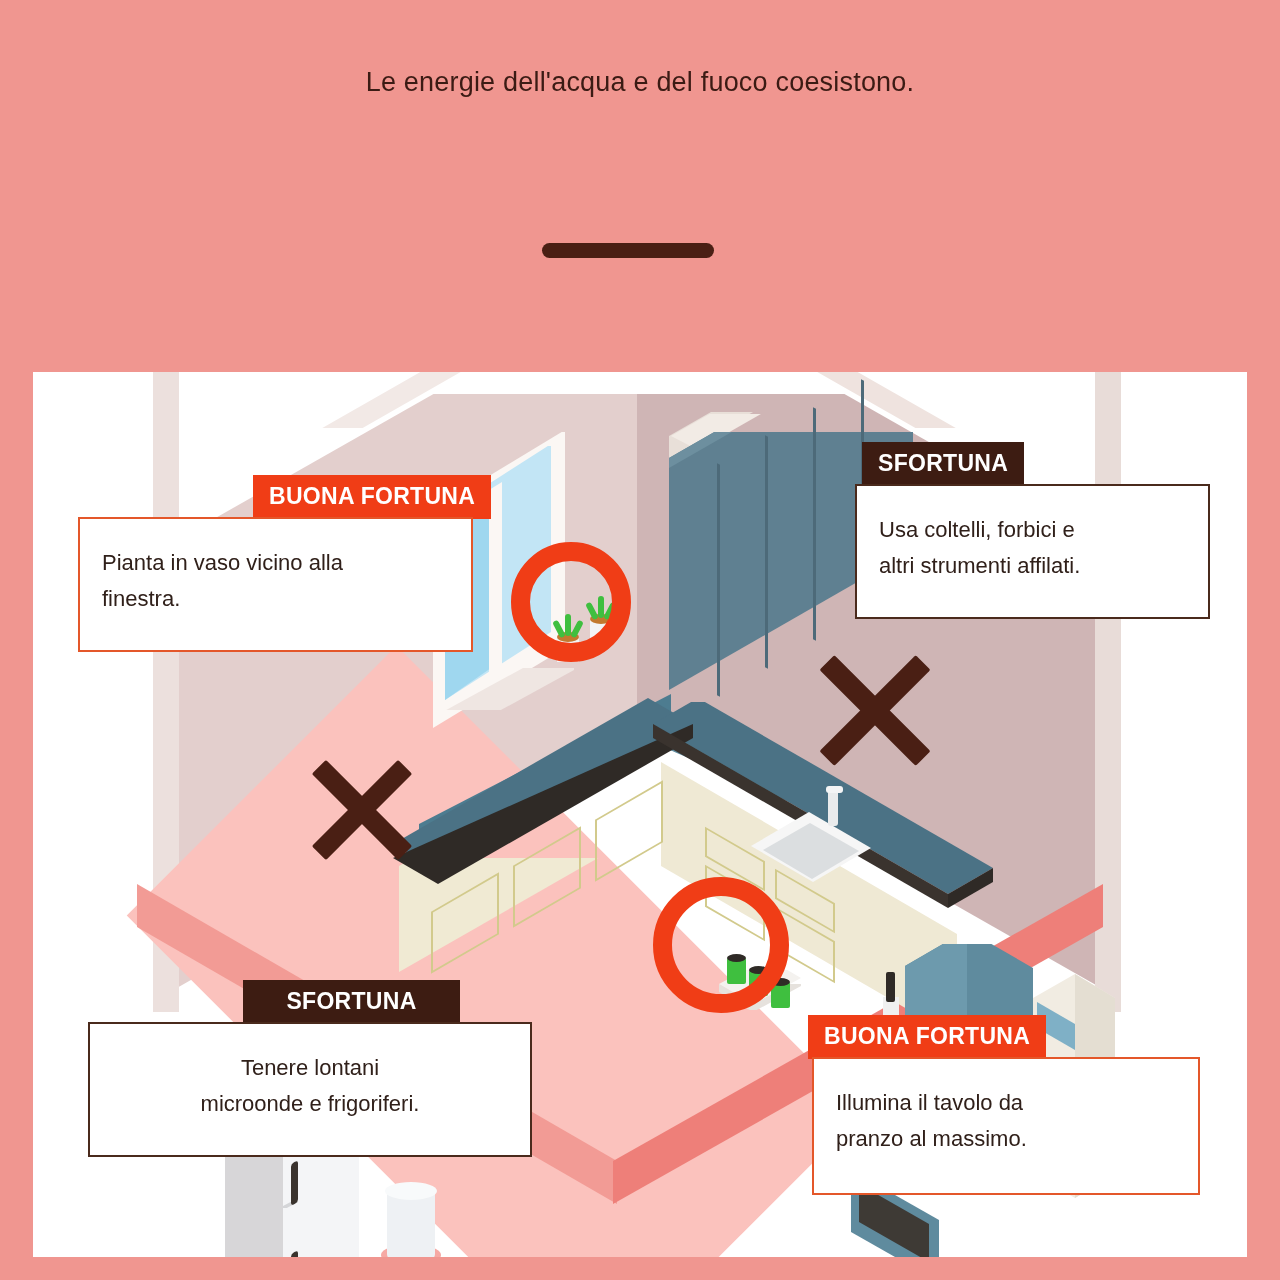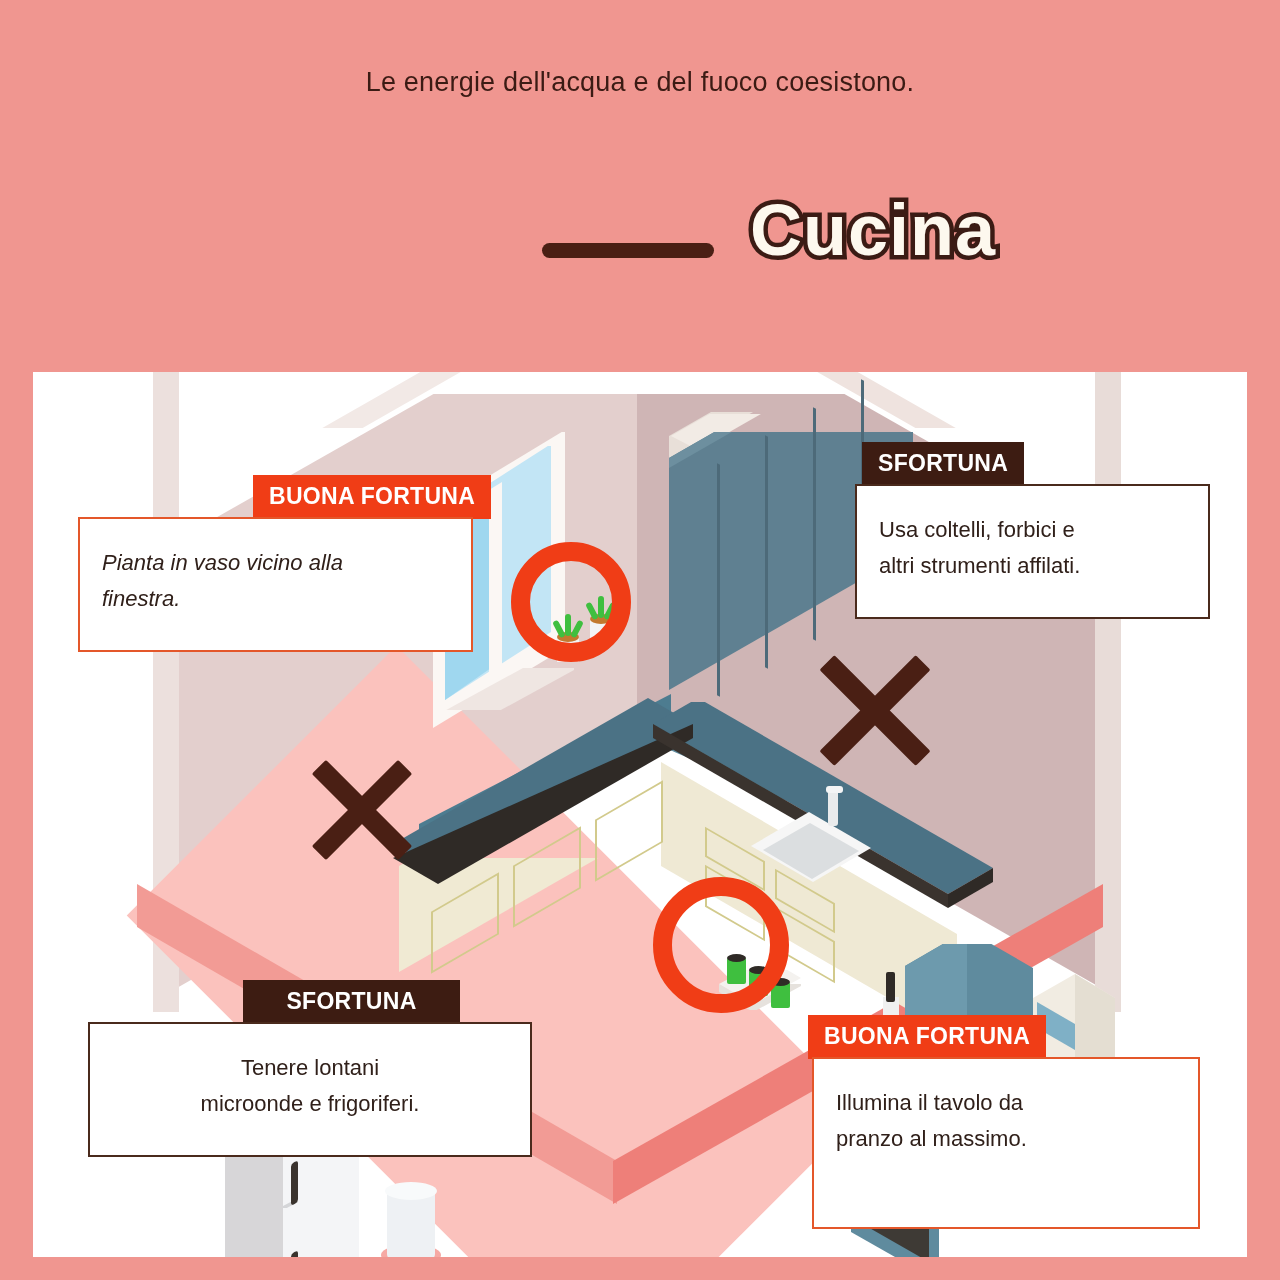--- a/index.html
+++ b/index.html
@@ -372,21 +372,20 @@
   .box-good{border:2px solid #e4572a;}
   .box-bad{border:2px solid #4a2a1c;}
 </style>
 </head>
 <body>
 
 <div class="stage">
 
   <div class="subtitle">Le energie dell'acqua e del fuoco coesistono.</div>
   <div class="strike"></div>
-  <div class="cucina">Cucina</div>
 
   <div class="panel">
     <div class="iso">
 
       <div class="wall-l"></div>
       <div class="wall-r"></div>
       <div class="wall-cap-l"></div>
       <div class="wall-cap-r"></div>
       <div class="wall-trim-l"></div>
       <div class="wall-trim-r"></div>
@@ -521,35 +520,35 @@
       </div>
       <div class="xmark" style="left:780px;top:280px;width:110px;height:110px;">
         <div class="xbar" style="left:-6px;top:48px;width:136px;height:21px;transform:rotate(45deg);"></div>
         <div class="xbar" style="left:-6px;top:48px;width:136px;height:21px;transform:rotate(-45deg);"></div>
       </div>
     </div>
   </div>
 
   <div class="callout">
     <div class="cl-tag tag-good" style="left:253px;top:463px;">BUONA FORTUNA</div>
-    <div class="cl-box box-good" style="left:78px;top:505px;width:395px;height:135px;font-style:italic;">Pianta in vaso vicino alla
+    <div class="cl-box box-good" style="left:78px;top:505px;width:395px;height:135px;">Pianta in vaso vicino alla
 finestra.</div>
   </div>
 
   <div class="callout">
     <div class="cl-tag tag-bad" style="left:862px;top:430px;">SFORTUNA</div>
     <div class="cl-box box-bad" style="left:855px;top:472px;width:355px;height:135px;">Usa coltelli, forbici e
 altri strumenti affilati.</div>
   </div>
 
   <div class="callout">
     <div class="cl-tag tag-bad" style="left:243px;top:968px;width:217px;text-align:center;box-sizing:border-box;">SFORTUNA</div>
     <div class="cl-box box-bad" style="left:88px;top:1010px;width:444px;height:135px;text-align:center;">Tenere lontani
 microonde e frigoriferi.</div>
   </div>
 
   <div class="callout">
     <div class="cl-tag tag-good" style="left:808px;top:1003px;">BUONA FORTUNA</div>
-    <div class="cl-box box-good" style="left:812px;top:1045px;width:388px;height:172px;">Illumina il tavolo da
+    <div class="cl-box box-good" style="left:812px;top:1045px;width:388px;height:138px;">Illumina il tavolo da
 pranzo al massimo.</div>
   </div>
 
 </div>
 
 </body></html>

